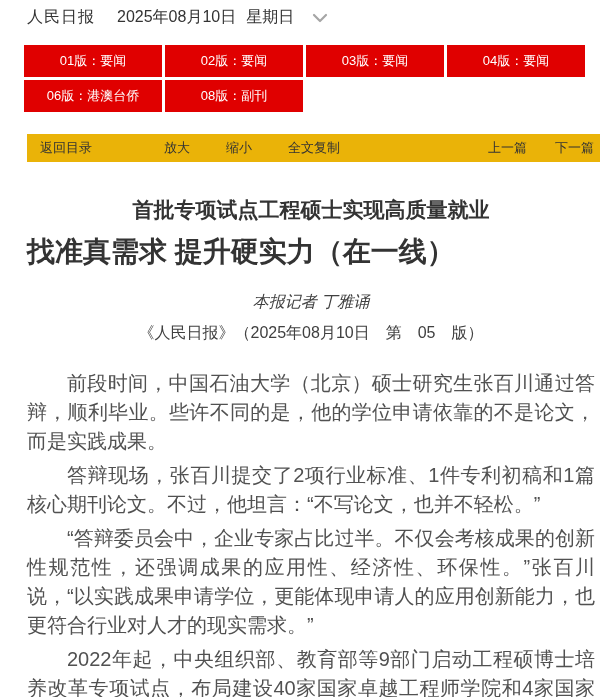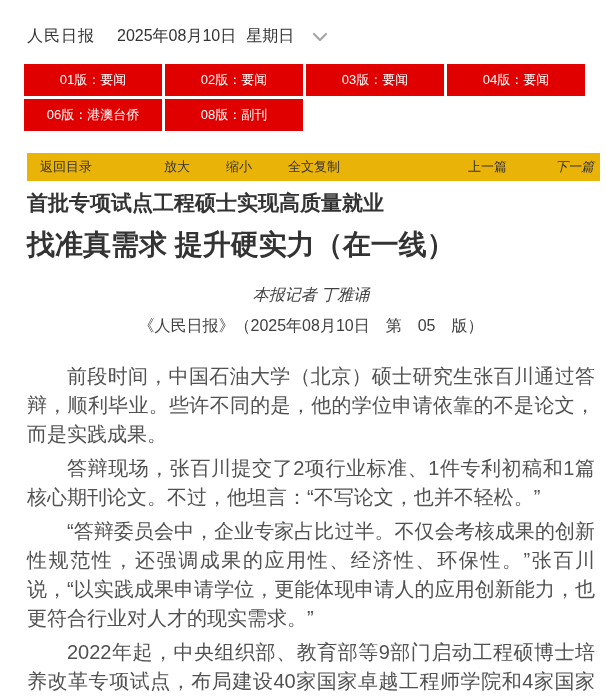--- a/index.html
+++ b/index.html
@@ -7,21 +7,21 @@
   body {
     width: 606px; height: 697px;
     font-family: "Liberation Sans", "DejaVu Sans", sans-serif;
     color: #333333;
     overflow: hidden;
     position: relative;
   }
   
   .masthead {
     display: flex; align-items: center;
-    padding: 26px 0 0 27px;
+    padding: 7px 0 0 27px;
     font-size: 16px; color: #333333;
   }
   .masthead .brand { letter-spacing: 1px; }
   .masthead .date { margin-left: 22px; }
   .masthead .weekday { margin-left: 10px; }
   .masthead .chev { margin-left: 18px; display: inline-flex; align-items: center; cursor: pointer; }
   
   .editions {
     margin: 17px 0 0 24px;
     width: 561px;
@@ -46,26 +46,26 @@
     display: flex; align-items: center;
     font-size: 13px; color: #333333;
     padding: 0 4px 0 13px;
   }
   .toolbar .tb-item { cursor: pointer; white-space: nowrap; }
   .tb-back { margin-right: 0; }
   .tb-zoomin { margin-left: 72px; }
   .tb-zoomout { margin-left: 36px; }
   .tb-copy { margin-left: 36px; }
   .tb-prev { margin-left: auto; }
-  .tb-next { margin-left: 48px; margin-right: 2px; font-style: italic; }
+  .tb-next { margin-left: 28px; margin-right: 2px; }
   
   .article { margin: 0 11px 0 27px; }
   .kicker {
-    margin-top: 8px;
-    text-align: left;
+    margin-top: 34px;
+    text-align: center;
     font-size: 21px; font-weight: bold; color: #333333;
   }
   .headline {
     margin-top: 9px;
     text-align: left;
     font-size: 28px; font-weight: bold; color: #333333;
   }
   .byline {
     margin-top: 21px;
     text-align: center;

